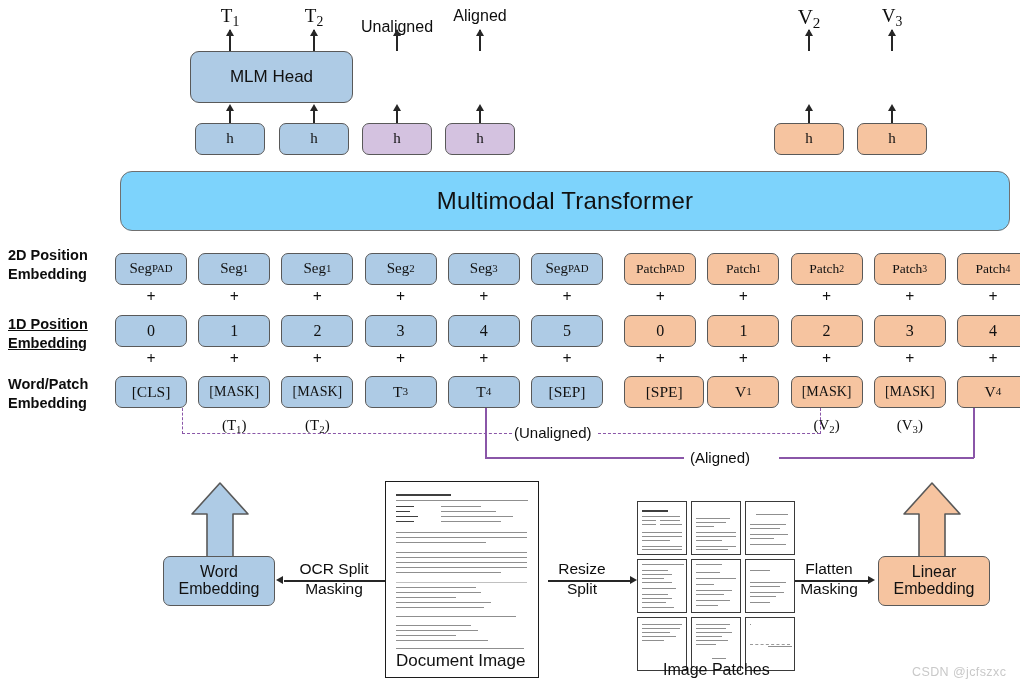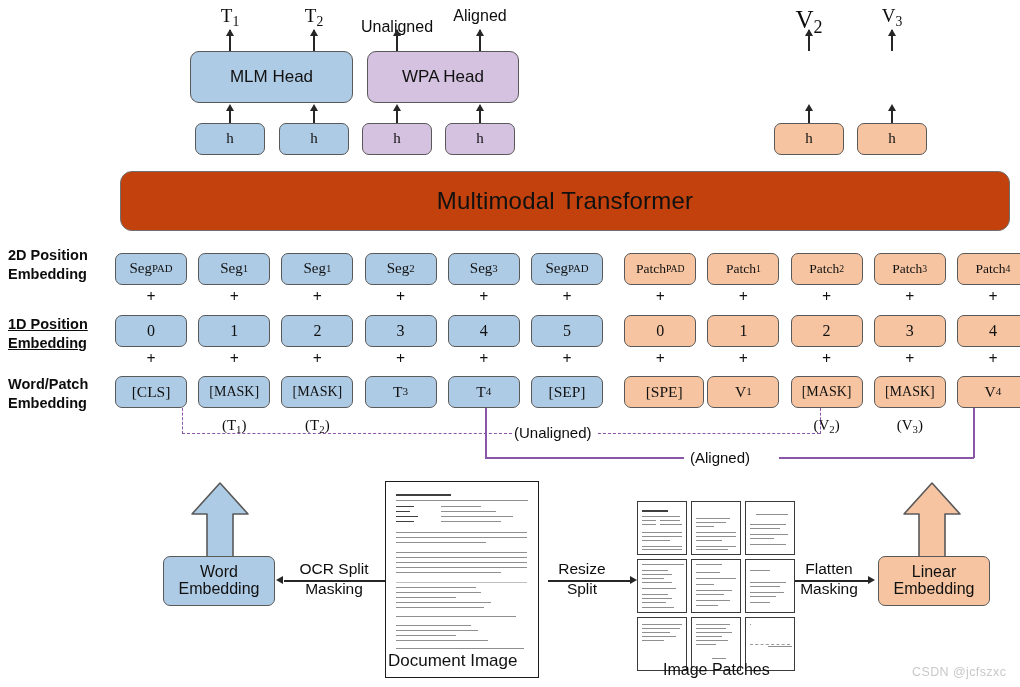--- a/index.html
+++ b/index.html
@@ -27,21 +27,21 @@
     line-height:1.05;
     white-space:nowrap;
     font-family:"Liberation Serif", serif;
     font-size:15px;
     color:#111;
   }
   .node.sans{font-family:"Liberation Sans", sans-serif;}
   .blue{background:#aecbe5;}
   .purple{background:#d4c2e0;}
   .orange{background:#f6c4a0;}
-  .grey{background:#c2410c;border-color:#707070;border-radius:12px;}
+  .grey{background:#7dd3fc;border-color:#707070;border-radius:12px;}
 
   .head{
     font-family:"Liberation Sans", sans-serif;
     font-size:17px;
     border-radius:9px;
     text-align:right;
   }
   .transformer{
     font-family:"Liberation Sans", sans-serif;
     font-size:24px;
@@ -177,42 +177,41 @@
   </div>
 
   <div class="lbl serif ctr" style="left:230px;top:4px;font-size:19px;">
     <span>T</span><span class="sub">1</span>
   </div>
   <div class="lbl serif ctr" style="left:314px;top:4px;font-size:19px;">
     <span>T</span><span class="sub">2</span>
   </div>
   <div class="lbl ctr" style="left:397px;top:6px;font-size:16px;margin-top:11px;">Unaligned</div>
   <div class="lbl ctr" style="left:480px;top:6px;font-size:16px;">Aligned</div>
-  <div class="lbl serif ctr" style="left:809px;top:4px;font-size:25px;">
+  <div class="lbl serif ctr" style="left:809px;top:4px;font-size:21px;">
     <span>V</span><span class="sub">2</span>
   </div>
   <div class="lbl serif ctr" style="left:892px;top:4px;font-size:19px;">
     <span>V</span><span class="sub">3</span>
   </div>
 
   <div class="vline" style="left:229px;top:30px;height:21px;"></div>
   <div class="arrowhead-up" style="left:230px;top:29px;"></div>
   <div class="vline" style="left:313px;top:30px;height:21px;"></div>
   <div class="arrowhead-up" style="left:314px;top:29px;"></div>
   <div class="vline" style="left:396px;top:30px;height:21px;"></div>
   <div class="arrowhead-up" style="left:397px;top:29px;"></div>
   <div class="vline" style="left:479px;top:30px;height:21px;"></div>
   <div class="arrowhead-up" style="left:480px;top:29px;"></div>
   <div class="vline" style="left:808px;top:30px;height:21px;"></div>
   <div class="arrowhead-up" style="left:809px;top:29px;"></div>
   <div class="vline" style="left:891px;top:30px;height:21px;"></div>
   <div class="arrowhead-up" style="left:892px;top:29px;"></div>
 
   <div class="node head blue" style="left:190px;top:51px;width:163px;height:52px;">MLM Head</div>
-  <div class="node head purple" style="left:367px;top:51px;width:152px;height:52px;">WPA Head</div>
 
   <div class="vline" style="left:229px;top:111px;height:12px;"></div>
   <div class="arrowhead-up" style="left:230px;top:104px;"></div>
   <div class="vline" style="left:313px;top:111px;height:12px;"></div>
   <div class="arrowhead-up" style="left:314px;top:104px;"></div>
   <div class="vline" style="left:396px;top:111px;height:12px;"></div>
   <div class="arrowhead-up" style="left:397px;top:104px;"></div>
   <div class="vline" style="left:479px;top:111px;height:12px;"></div>
   <div class="arrowhead-up" style="left:480px;top:104px;"></div>
   <div class="vline" style="left:808px;top:111px;height:12px;"></div>
@@ -354,21 +353,21 @@
     <div class="tline" style="left:10px;top:120px;width:95px;"></div>
     <div class="tline" style="left:10px;top:125px;width:88px;"></div>
     <div class="tline" style="left:10px;top:134px;width:120px;"></div>
     <div class="tline" style="left:10px;top:143px;width:75px;"></div>
     <div class="tline" style="left:10px;top:148px;width:82px;"></div>
     <div class="tline" style="left:10px;top:153px;width:60px;"></div>
     <div class="tline" style="left:10px;top:158px;width:92px;"></div>
     <div class="tline" style="left:10px;top:166px;width:128px;"></div>
 
   </div>
-  <div class="doccap" style="left:388px;top:651px;">Document Image</div>
+  <div class="doccap" style="left:396px;top:651px;">Document Image</div>
 
   <div class="hline" style="left:548px;top:580px;width:84px;"></div>
   <div class="arrowhead-right" style="left:630px;top:576px;"></div>
   <div class="lbl ctr" style="left:582px;top:559px;font-size:15.5px;text-align:center;">
     <div>Resize</div>
     <div>Split</div>
   </div>
 
   <div id="patch-grid">
       <div class="patch" style="left:637px;top:501px;width:48px;height:52px;">

